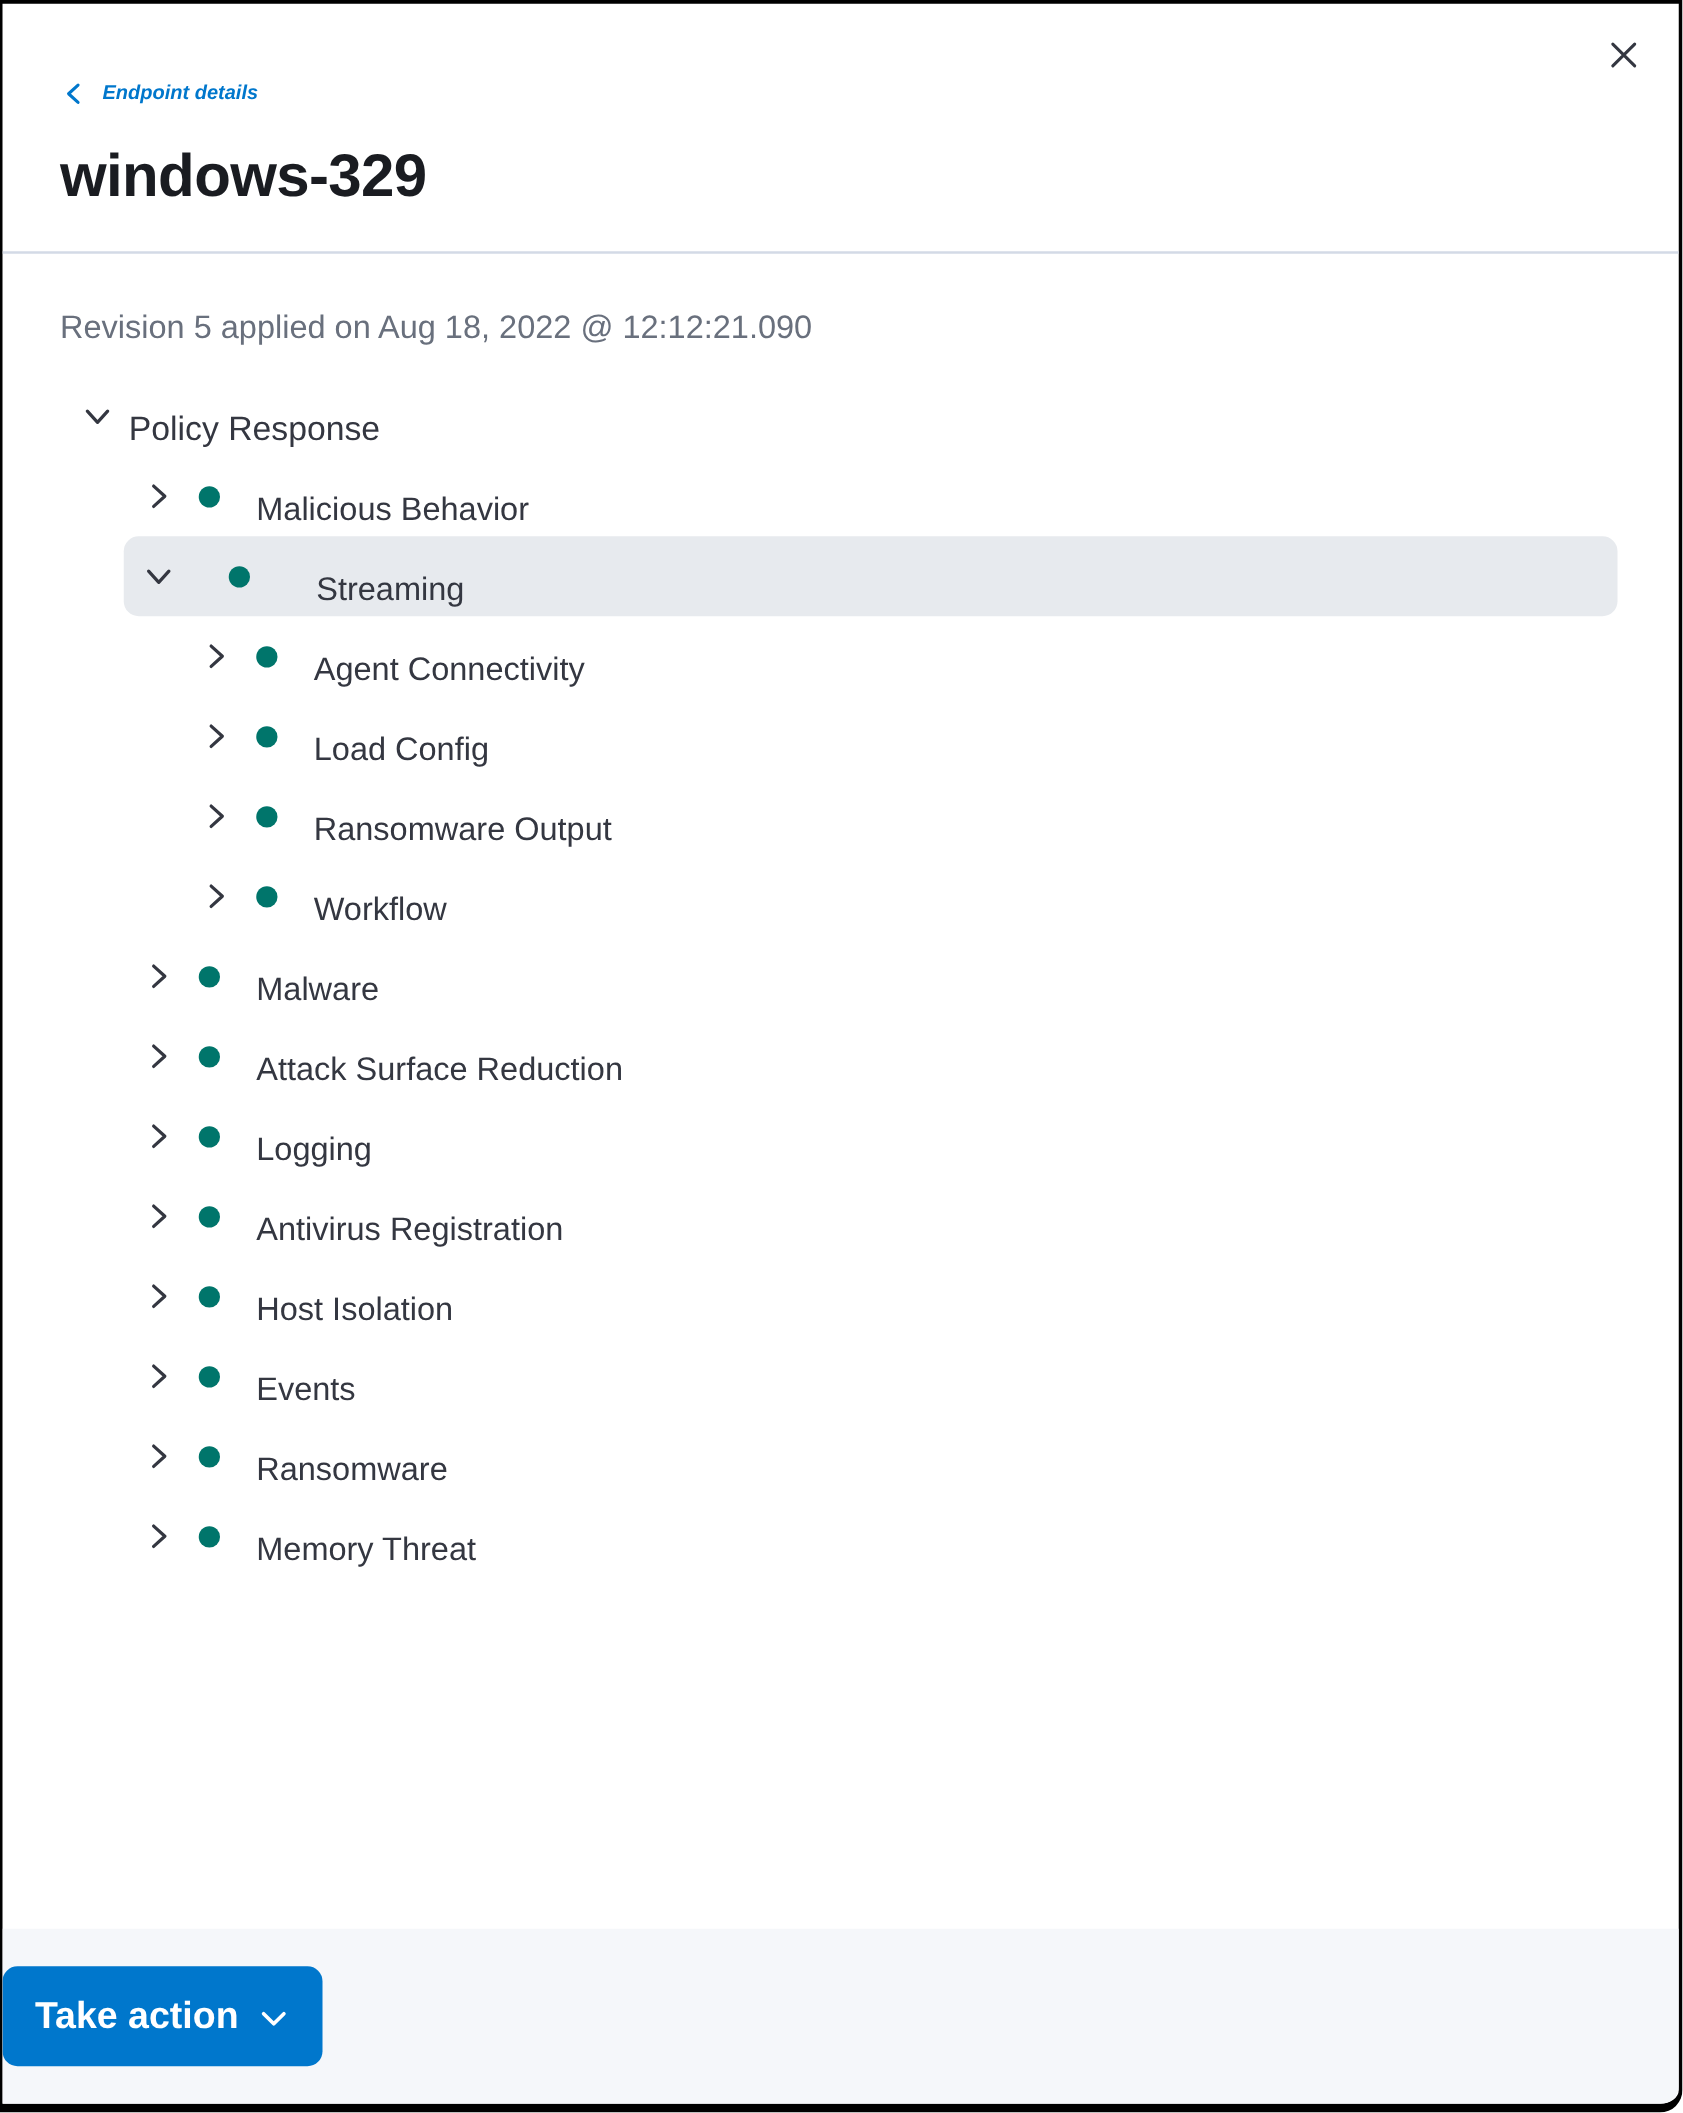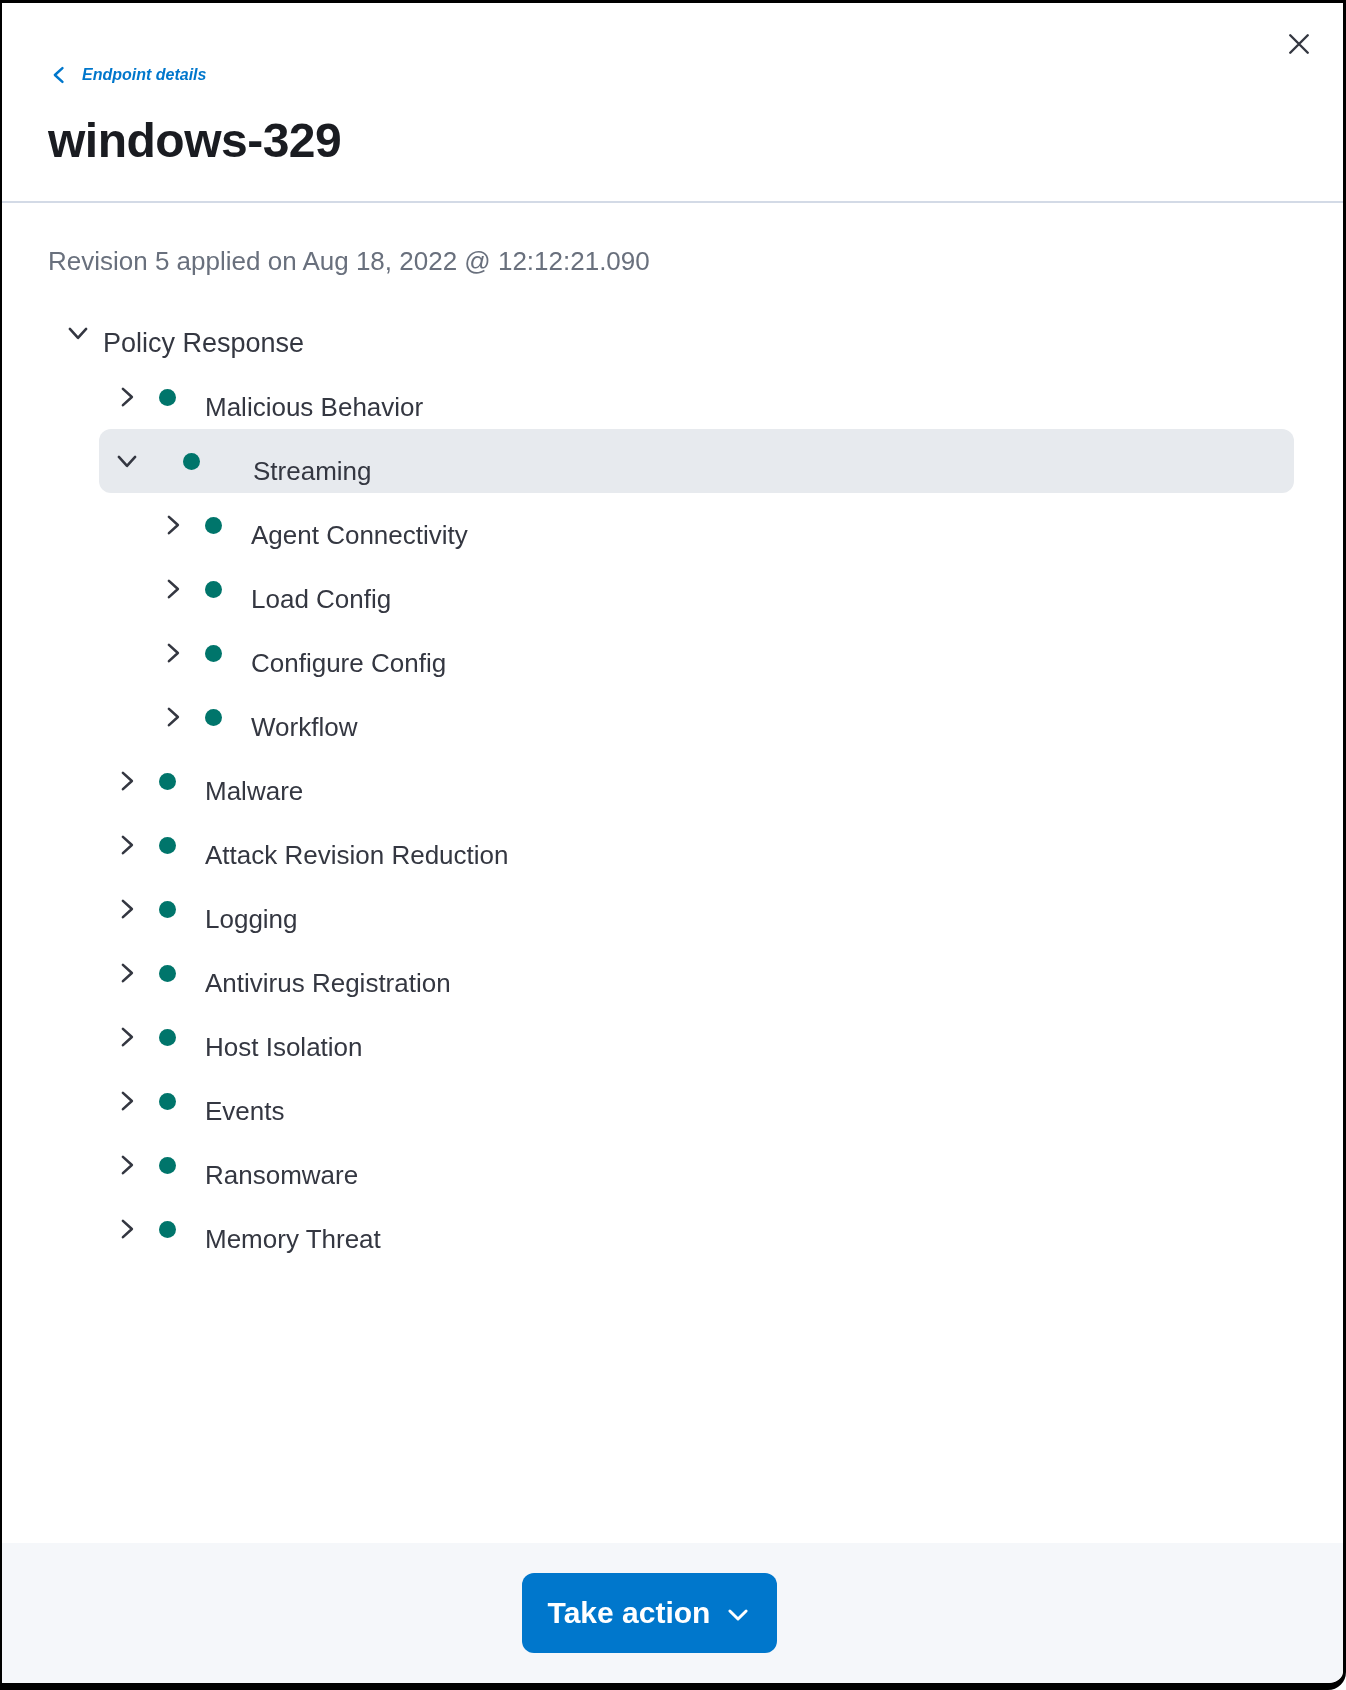--- a/index.html
+++ b/index.html
@@ -94,21 +94,21 @@
     background:var(--highlight);
     border-radius:12px;
     gap:24px;
   }
   
   .footer{
     flex:0 0 auto;
     margin-top:auto;
     height:140px;
     background:var(--footer_bg);
-    display:flex; align-items:center; justify-content:center;
+    display:flex; align-items:center; justify-content:flex-start;
     padding-right:46px;
     border-bottom-right-radius:14px;
   }
   .take-action{
     height:80px;
     display:inline-flex; align-items:center; gap:15px;
     padding:0 26px;
     background:var(--accent); color:#fff;
     border:none; border-radius:12px;
     font-family:"Liberation Sans", sans-serif;
@@ -189,21 +189,21 @@
     <span class="dot"></span>
     <span class="lbl">Load Config</span>
   </div>
         <div class="row lvl2">
     <span class="chev">
       <svg width="26" height="26" viewBox="0 0 16 16">
         <path d="M5.5 3 L11 8 L5.5 13" fill="none" stroke="currentColor" stroke-width="1.6" stroke-linecap="round" stroke-linejoin="round"></path>
       </svg>
     </span>
     <span class="dot"></span>
-    <span class="lbl">Configure Config</span>
+    <span class="lbl">Ransomware Output</span>
   </div>
         <div class="row lvl2">
     <span class="chev">
       <svg width="26" height="26" viewBox="0 0 16 16">
         <path d="M5.5 3 L11 8 L5.5 13" fill="none" stroke="currentColor" stroke-width="1.6" stroke-linecap="round" stroke-linejoin="round"></path>
       </svg>
     </span>
     <span class="dot"></span>
     <span class="lbl">Workflow</span>
   </div>
@@ -216,21 +216,21 @@
     <span class="dot"></span>
     <span class="lbl">Malware</span>
   </div>
         <div class="row lvl1">
     <span class="chev">
       <svg width="26" height="26" viewBox="0 0 16 16">
         <path d="M5.5 3 L11 8 L5.5 13" fill="none" stroke="currentColor" stroke-width="1.6" stroke-linecap="round" stroke-linejoin="round"></path>
       </svg>
     </span>
     <span class="dot"></span>
-    <span class="lbl">Attack Revision Reduction</span>
+    <span class="lbl">Attack Surface Reduction</span>
   </div>
         <div class="row lvl1">
     <span class="chev">
       <svg width="26" height="26" viewBox="0 0 16 16">
         <path d="M5.5 3 L11 8 L5.5 13" fill="none" stroke="currentColor" stroke-width="1.6" stroke-linecap="round" stroke-linejoin="round"></path>
       </svg>
     </span>
     <span class="dot"></span>
     <span class="lbl">Logging</span>
   </div>

